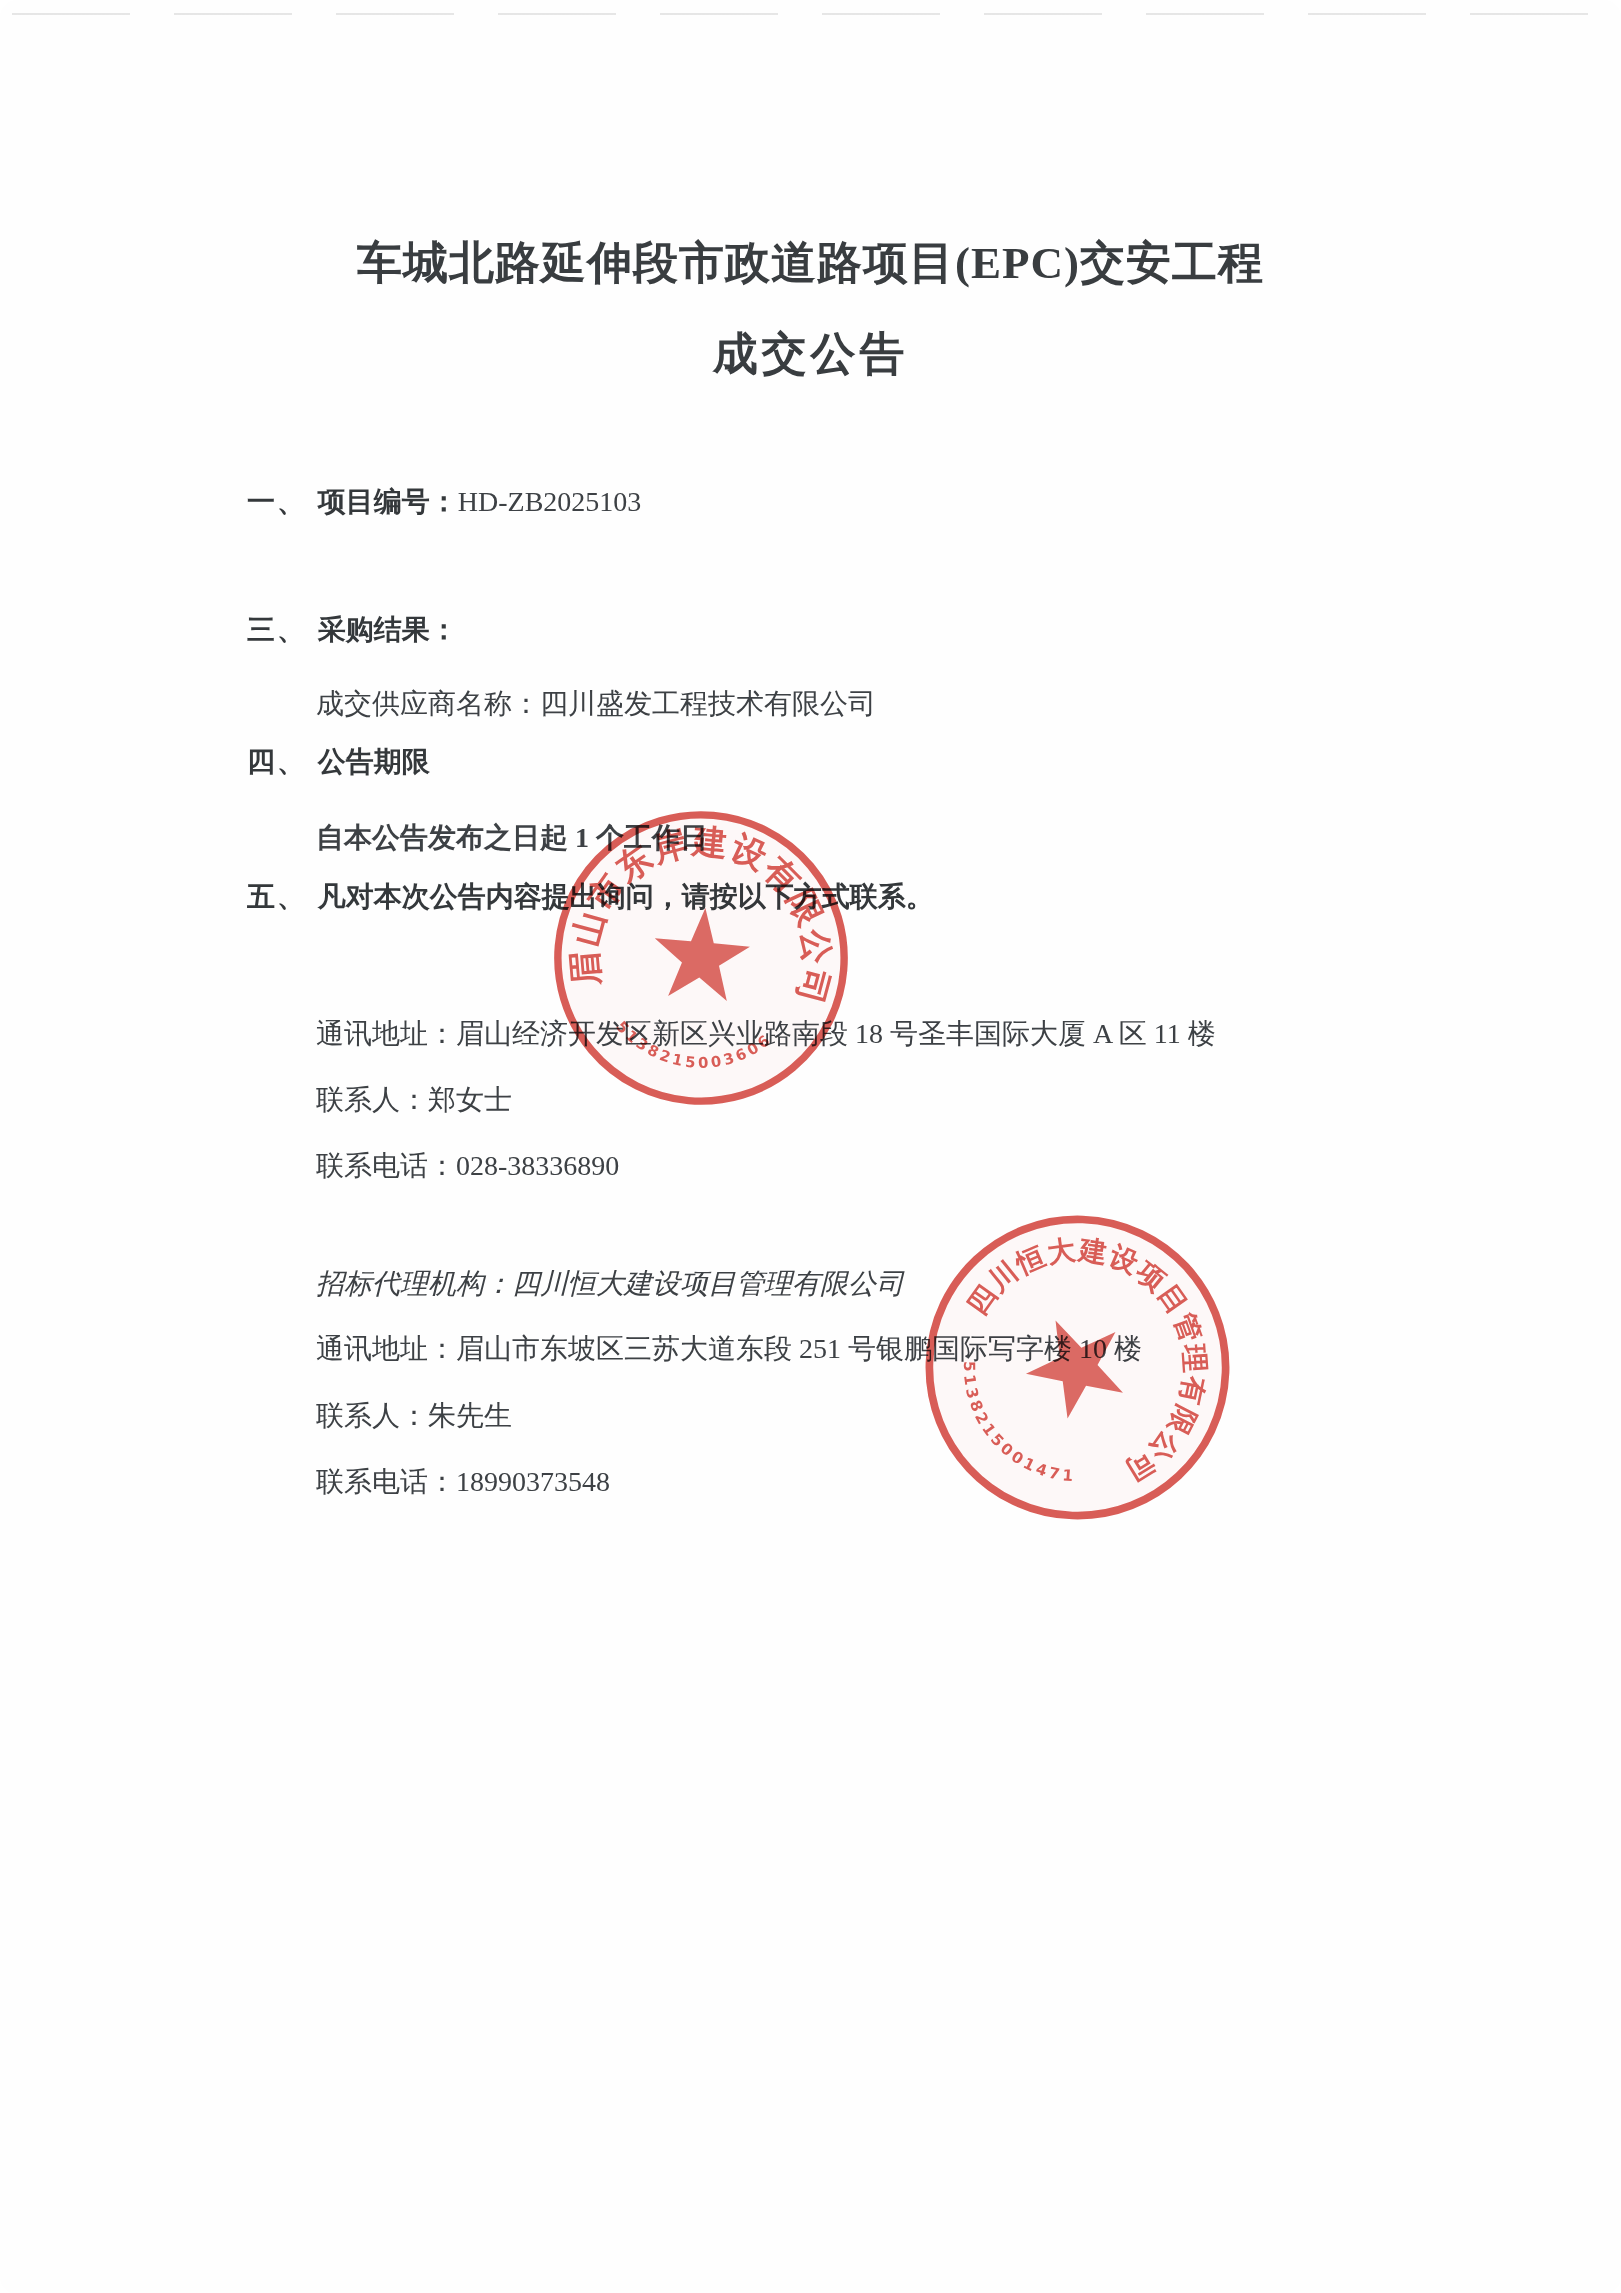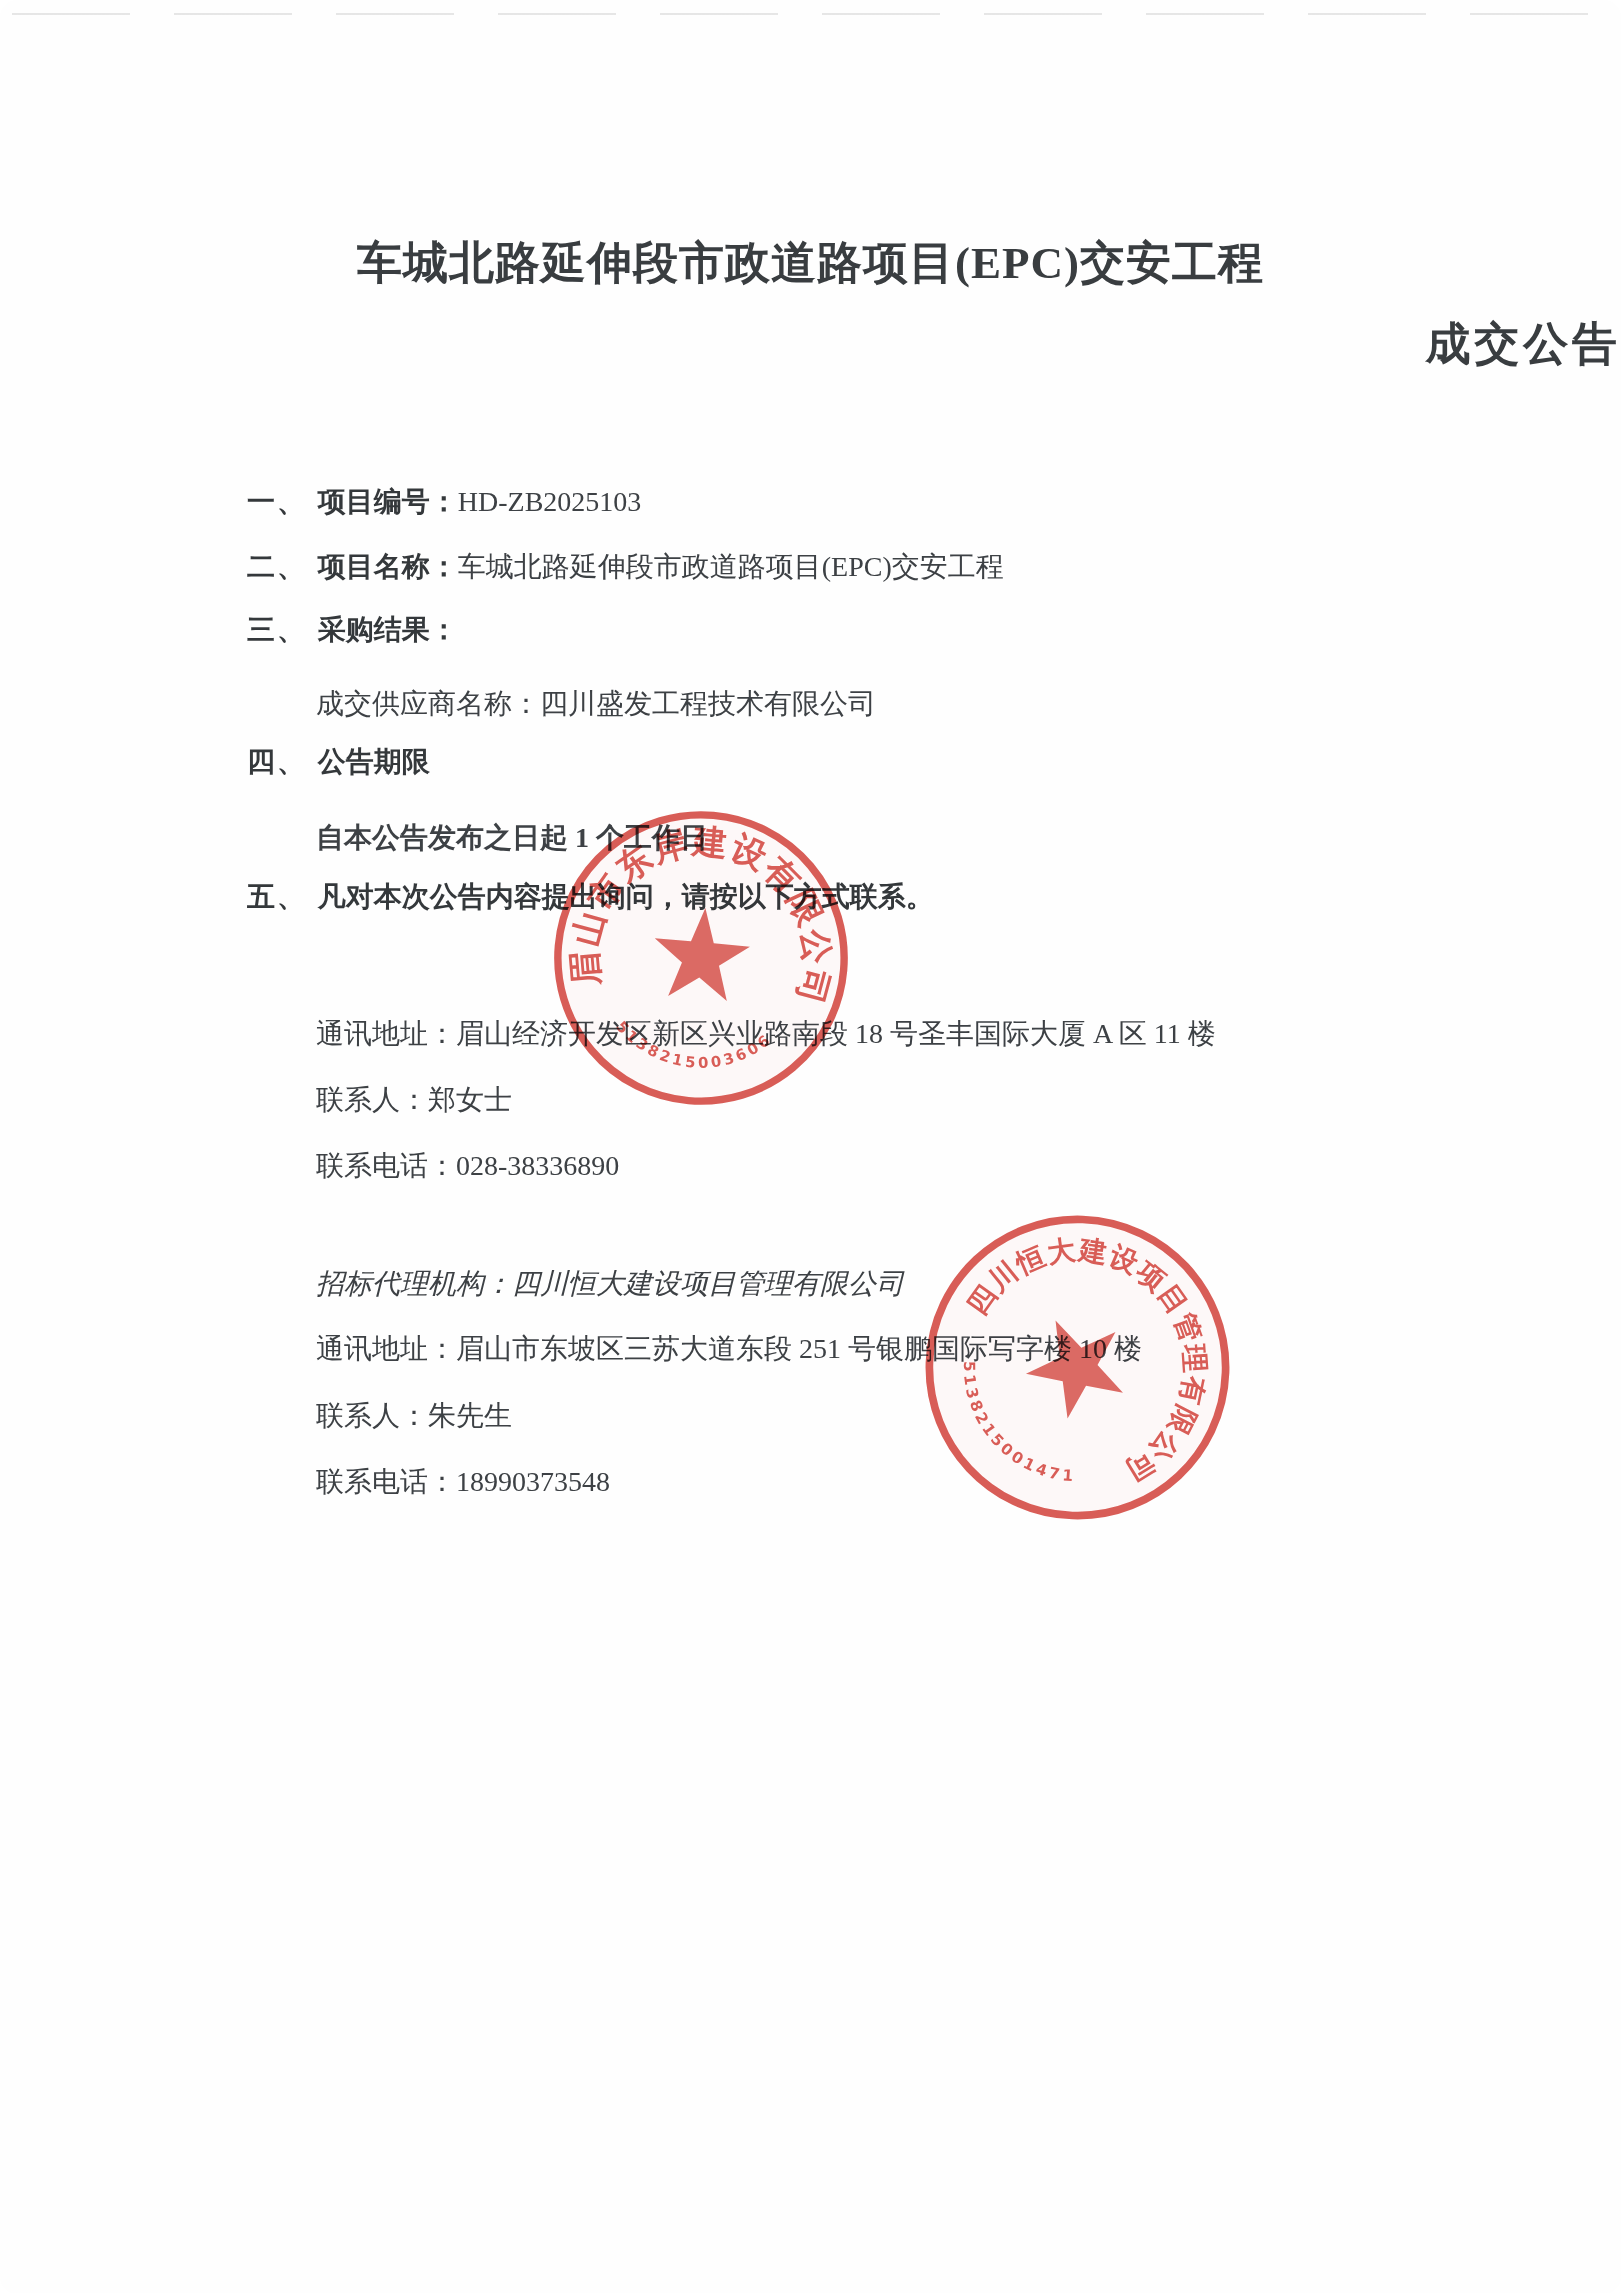--- a/index.html
+++ b/index.html
@@ -26,21 +26,21 @@
     left:0;right:0;
     margin:0;
     text-align:center;
     font-size:45px;
     font-weight:700;
     letter-spacing:1px;
     color:#393d40;
     line-height:61px;
   }
   .l-title1{top:233px;}
-  .l-title2{top:314px;letter-spacing:3.9px;text-align:right;}
+  .l-title2{top:324px;letter-spacing:3.9px;}
   .line{
     position:absolute;
     font-size:28px;
     line-height:39px;
     white-space:nowrap;
     color:#3d4145;
   }
   .num{left:247px;}
   .ind{left:316px;margin-top:8px;}
   .b{font-weight:700;color:#34383b;}
@@ -86,21 +86,20 @@
 
 <div class="page">
 
   <div class="scan-artifact"></div>
 
   <h1 class="title l-title1">车城北路延伸段市政道路项目(EPC)交安工程</h1>
   <h1 class="title l-title2">成交公告</h1>
 
   <div class="line num l-i1"><span class="b num-label">一、</span><span class="b">项目编号：</span><span>HD-ZB2025103</span></div>
 
-  <div class="line num l-i2"><span class="b num-label">二、</span><span class="b">项目名称：</span><span>车城北路延伸段市政道路项目(EPC)交安工程</span></div>
 
   <div class="line num l-i3"><span class="b num-label">三、</span><span class="b">采购结果：</span></div>
 
   <div class="line ind l-sup">成交供应商名称：四川盛发工程技术有限公司</div>
 
   <div class="line num l-i4"><span class="b num-label">四、</span><span class="b">公告期限</span></div>
 
   <div class="line ind l-per">自本公告发布之日起 1 个工作日</div>
 
   <div class="line num l-i5"><span class="b num-label">五、</span><span class="b">凡对本次公告内容提出询问，请按以下方式联系。</span></div>

